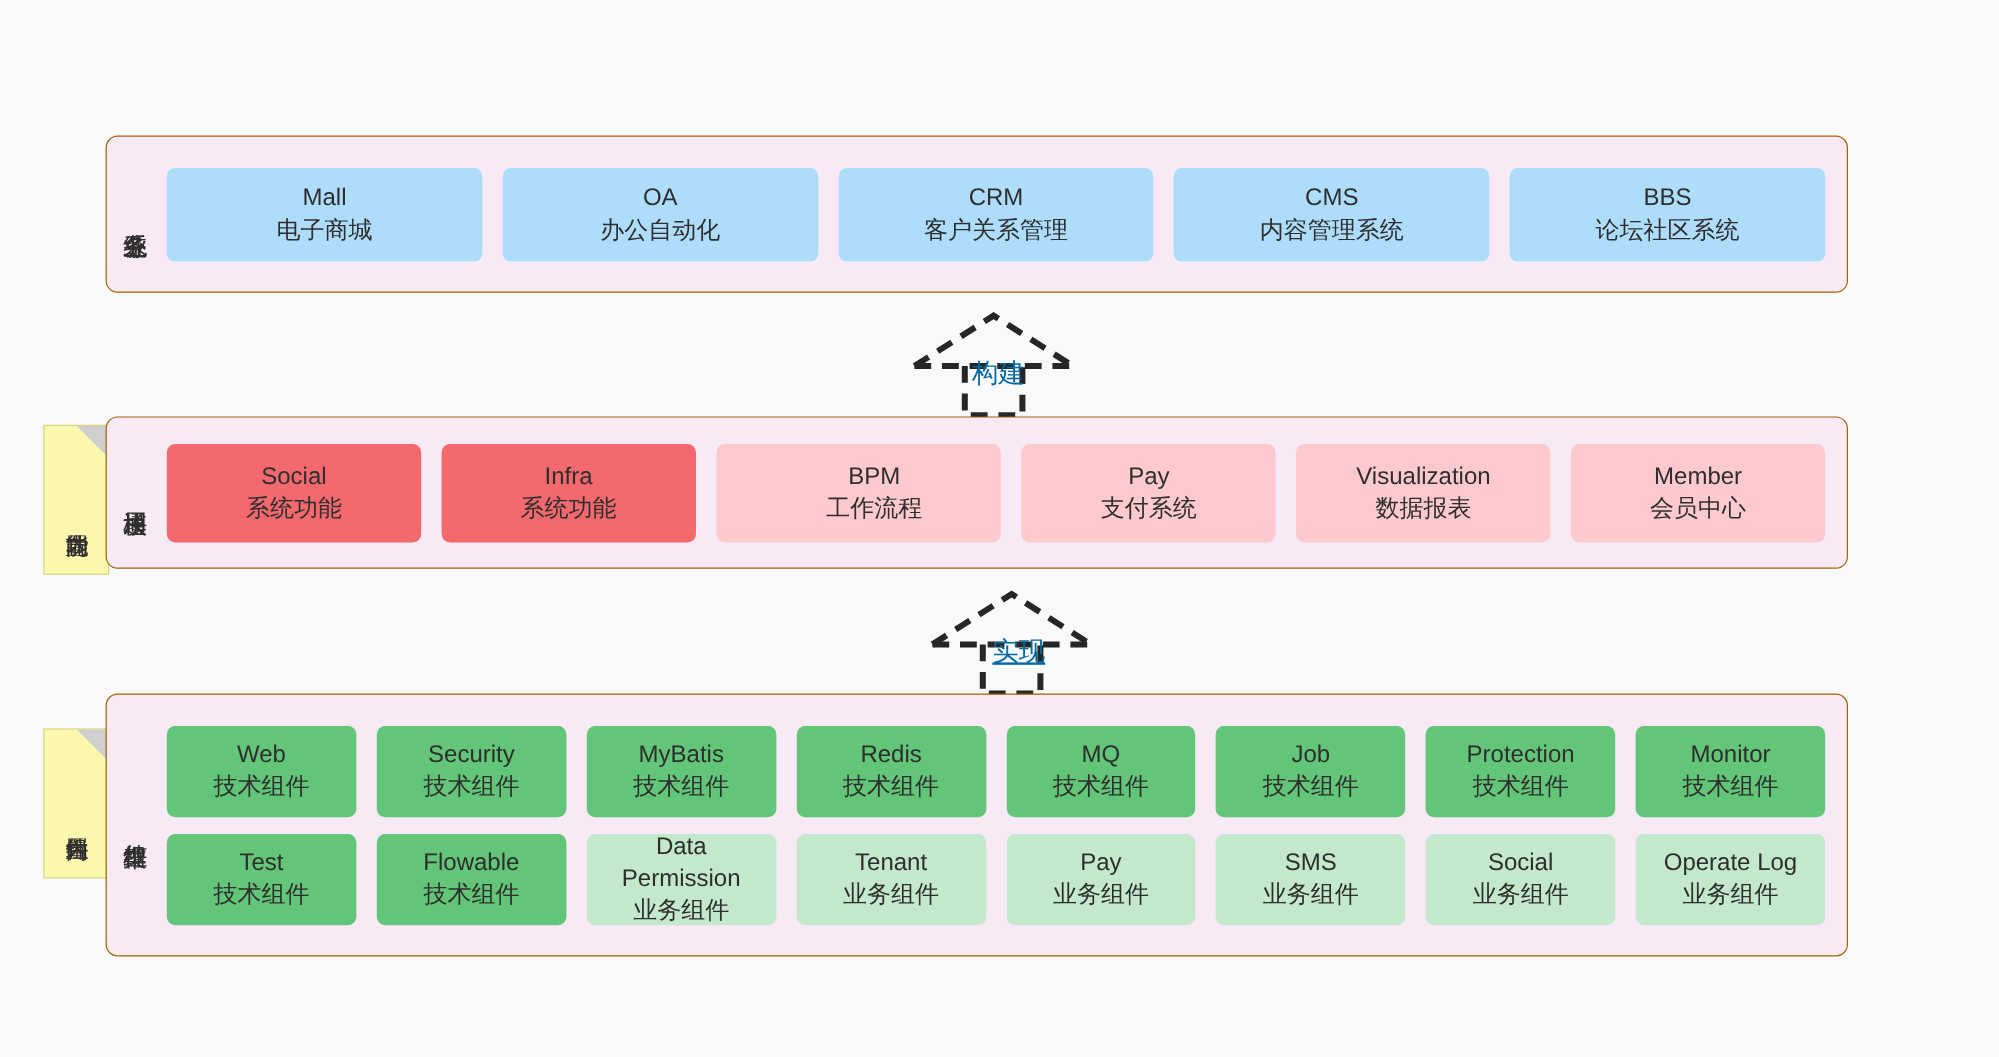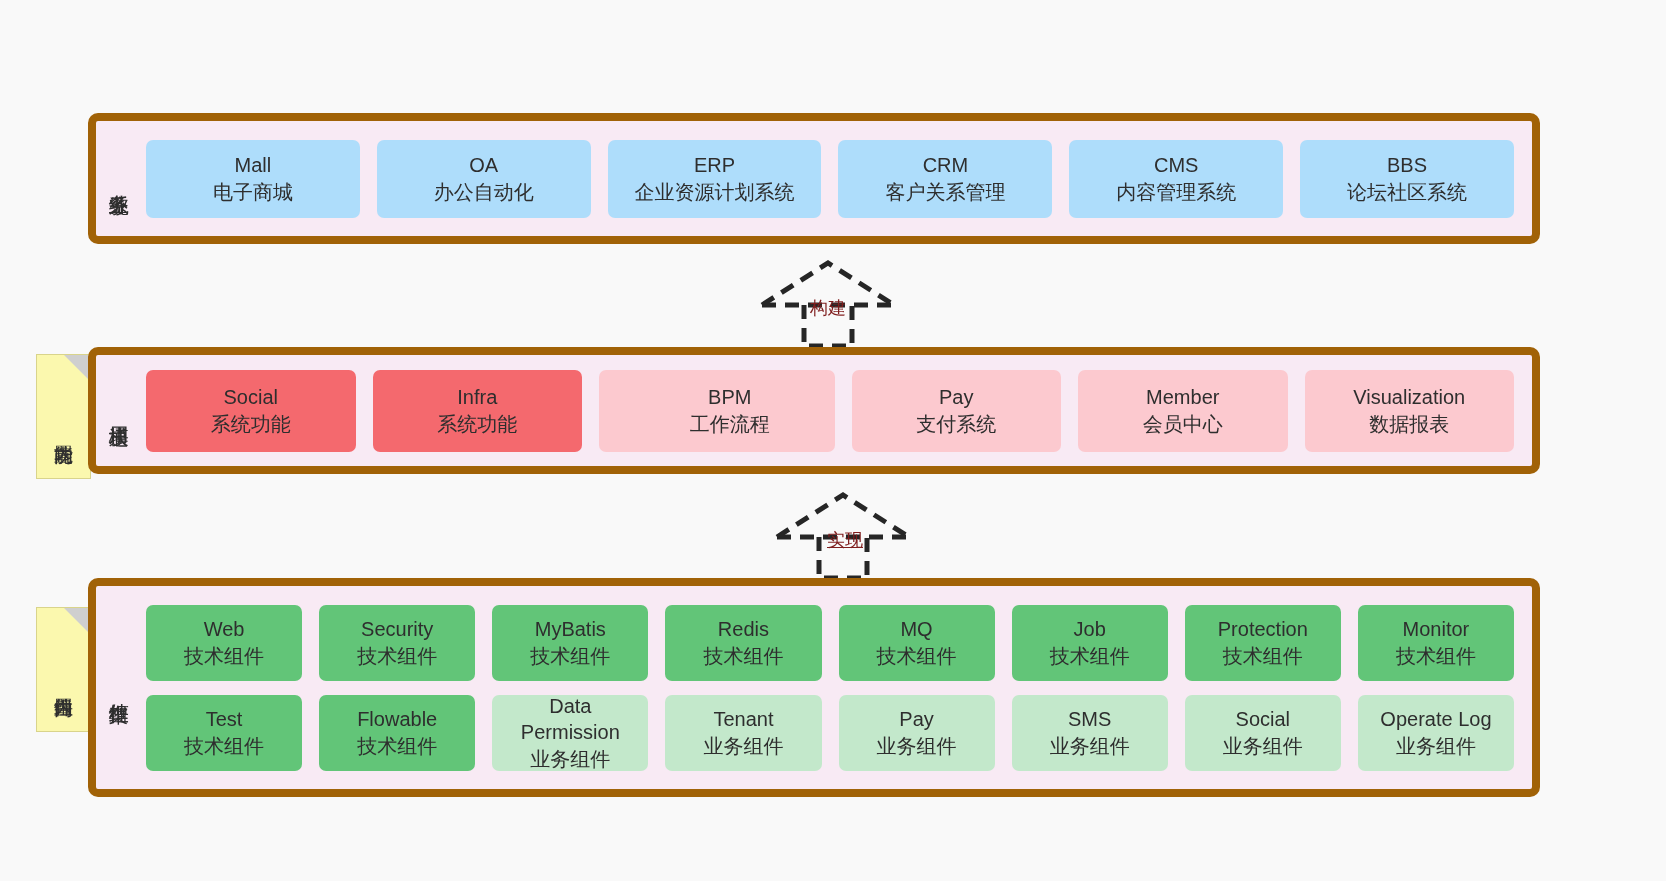--- a/index.html
+++ b/index.html
@@ -21,21 +21,21 @@
     position: absolute;
     left: 0; top: 0;
     width: 1666px;
     height: 881px;
   }
 
   
   .layer {
     position: absolute;
     background: #f8eaf4;
-    border: 8px solid #a16207;
+    border: 1px solid #a16207;
     border-radius: 10px;
     box-sizing: border-box;
     display: flex;
     flex-direction: row;
     align-items: stretch;
   }
   .layer-title {
     width: 46px;
     flex: 0 0 46px;
     display: flex;
@@ -114,22 +114,22 @@
     border-top: 26px solid #cfcfcf;
   }
 
   
   .arrow {
     position: absolute;
   }
   .arrow svg { display: block; }
   .arrow-label {
     position: absolute;
-    font-size: 18px;
-    color: #7f1d1d;
+    font-size: 22px;
+    color: #0369a1;
     background: transparent;
     white-space: nowrap;
   }
 </style>
 </head>
 <body>
 
 <div id="canvas">
 
   <div class="layer" id="layer-business" style="left:88px; top:113px; width:1452px; height:131px;">
@@ -137,24 +137,20 @@
     <div class="layer-body">
       <div class="row" id="business-row">
           <div class="card c-blue" style="height: 78px;">
             <span class="l1">Mall</span>
             <span class="l2">电子商城</span>
           </div>
           <div class="card c-blue" style="height: 78px;">
             <span class="l1">OA</span>
             <span class="l2">办公自动化</span>
           </div>
-          <div class="card c-blue" style="height: 78px;">
-            <span class="l1">ERP</span>
-            <span class="l2">企业资源计划系统</span>
-          </div>
           <div class="card c-blue" style="height: 78px; text-align: right;">
             <span class="l1">CRM</span>
             <span class="l2">客户关系管理</span>
           </div>
           <div class="card c-blue" style="height: 78px;">
             <span class="l1">CMS</span>
             <span class="l2">内容管理系统</span>
           </div>
           <div class="card c-blue" style="height: 78px;">
             <span class="l1">BBS</span>
@@ -194,26 +190,26 @@
           </div>
           <div class="card c-pink" style="height: 82px; padding-left: 32px;">
             <span class="l1">BPM</span>
             <span class="l2">工作流程</span>
           </div>
           <div class="card c-pink" style="height: 82px;">
             <span class="l1">Pay</span>
             <span class="l2">支付系统</span>
           </div>
           <div class="card c-pink" style="height: 82px;">
+            <span class="l1">Visualization</span>
+            <span class="l2">数据报表</span>
+          </div>
+          <div class="card c-pink" style="height: 82px;">
             <span class="l1">Member</span>
             <span class="l2">会员中心</span>
-          </div>
-          <div class="card c-pink" style="height: 82px;">
-            <span class="l1">Visualization</span>
-            <span class="l2">数据报表</span>
           </div>
         </div>
     </div>
   </div>
 
   <div class="arrow" style="left:772px; top:490px; width:142px; height:90px;">
     <svg width="142" height="90" viewBox="0 0 142 90">
       <path d="M 5 47 L 71 5 L 137 47" fill="none" stroke="#262626" stroke-width="5" stroke-dasharray="14,9" stroke-linecap="butt"></path>
       <path d="M 5 47 L 137 47" fill="none" stroke="#262626" stroke-width="5" stroke-dasharray="14,9" stroke-linecap="butt"></path>
       <path d="M 47 47 L 47 88 L 95 88 L 95 47" fill="none" stroke="#262626" stroke-width="5" stroke-dasharray="14,9" stroke-linecap="butt"></path>

